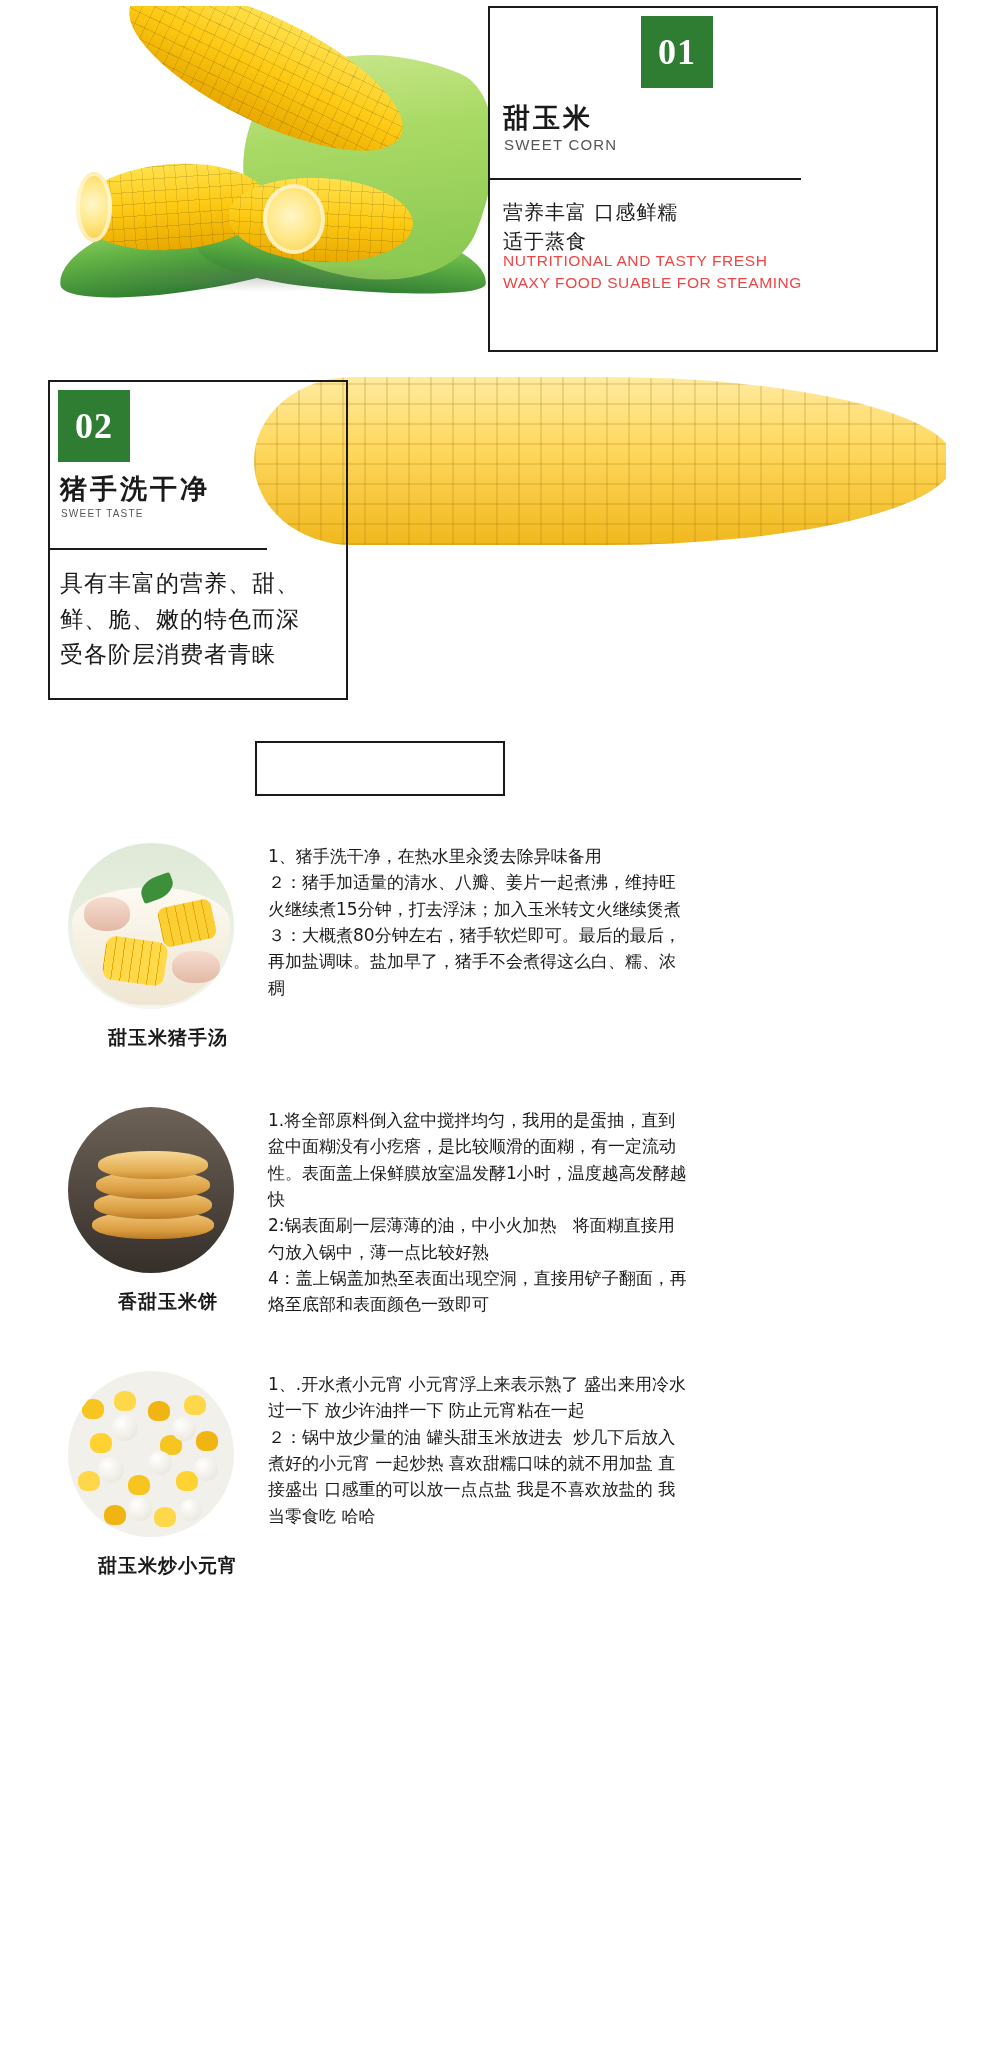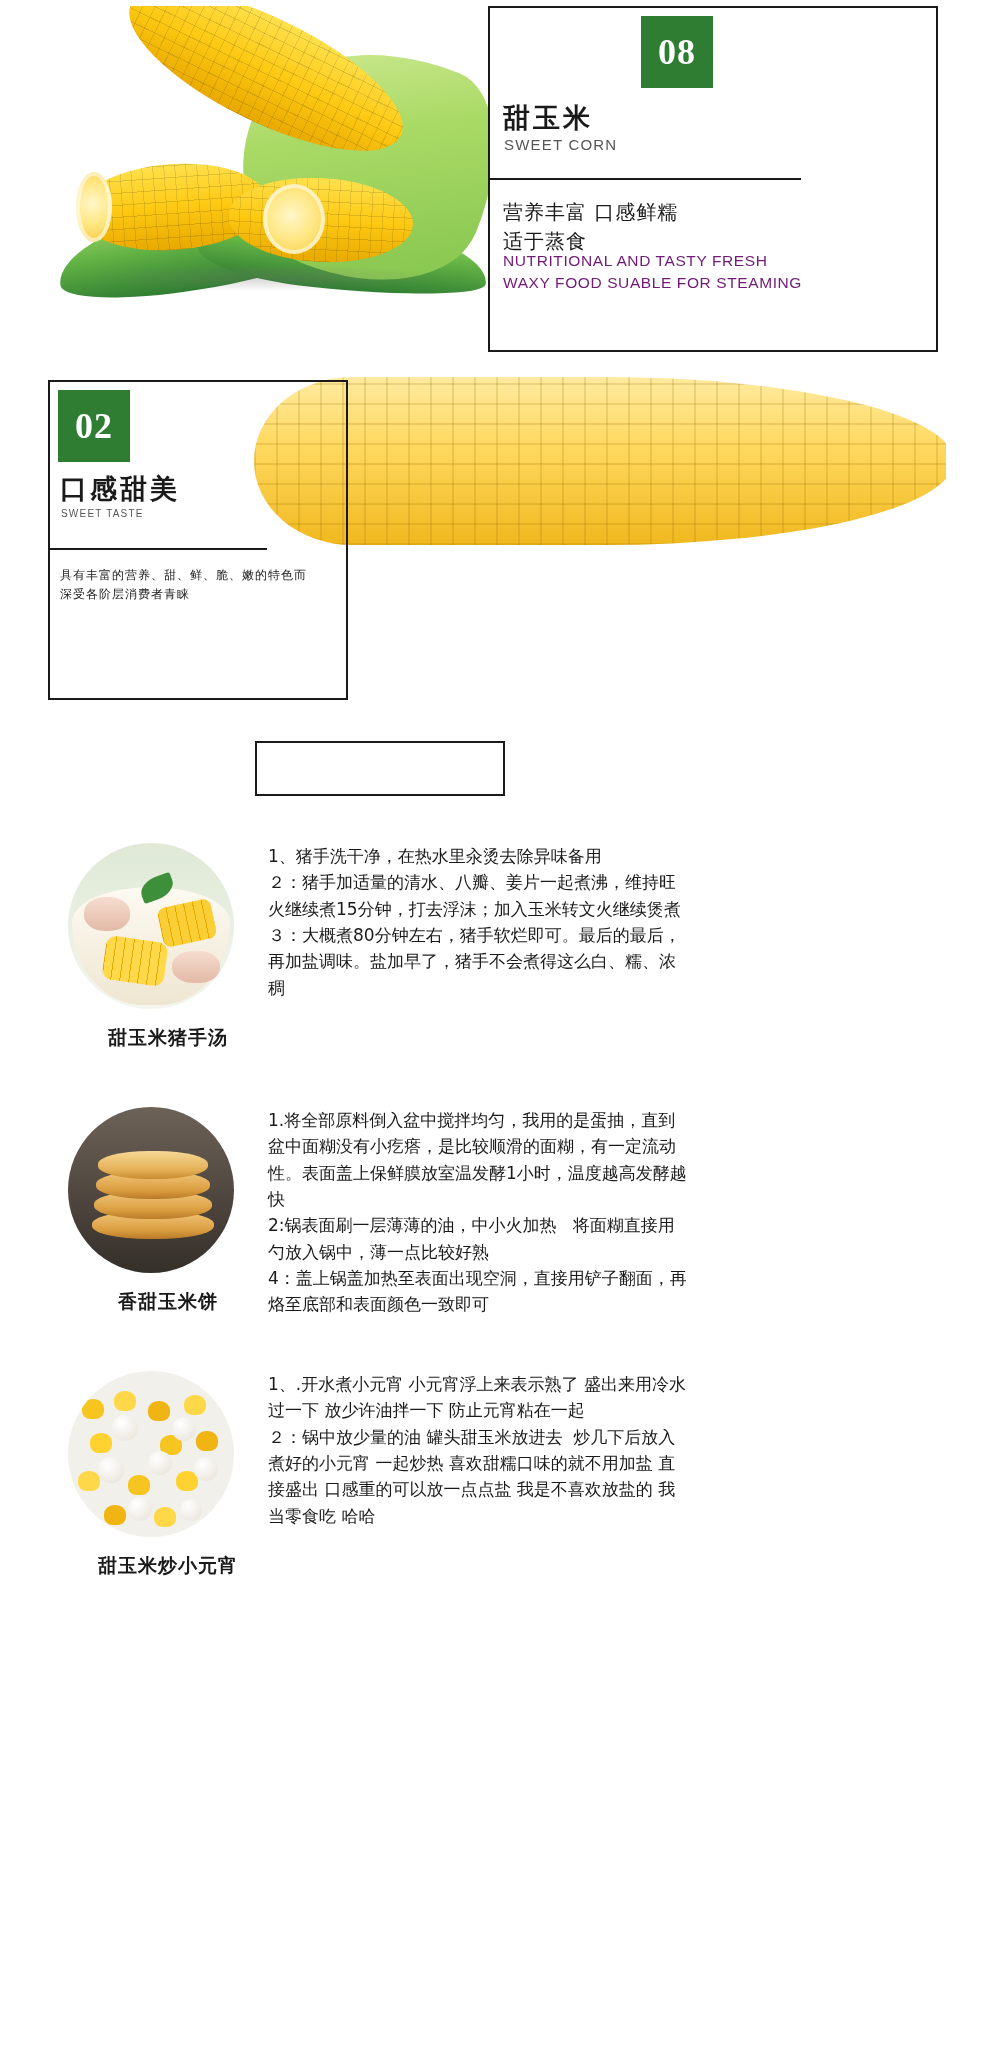--- a/index.html
+++ b/index.html
@@ -75,21 +75,21 @@
     line-height: 1.45;
     letter-spacing: 1px;
     width: 300px;
     font-family: "DejaVu Sans", sans-serif;
   }
   .s1-en {
     position: absolute;
     left: 503px; top: 250px;
     font-size: 15.5px;
     line-height: 1.45;
-    color: #701a75;
+    color: #ef4444;
     width: 300px;
     letter-spacing: 0.6px;
   }
 
   
   .section2 {
     position: relative;
     width: 990px;
     height: 355px;
   }
@@ -118,21 +118,21 @@
   .s2-rule {
     position: absolute;
     left: 49px; top: 180px;
     width: 218px; height: 2px;
     background: #1a1a1a;
   }
   .s2-cn {
     position: absolute;
     left: 60px; top: 198px;
     width: 250px;
-    font-size: 12px;
+    font-size: 23px;
     line-height: 1.55;
     letter-spacing: 1px;
     font-family: "DejaVu Sans", sans-serif;
   }
   .s2-photo {
     position: absolute;
     left: 254px; top: 1px;
     width: 692px; height: 340px;
     overflow: hidden;
   }
@@ -324,21 +324,21 @@
       <div class="cob s1-cob-l"></div>
       <div class="cob s1-cob-r"></div>
       <div class="cut-face s1-face1"></div>
       <div class="cut-face s1-face2"></div>
       <div class="s1-shadow"></div>
     </div>
   </div>
 
   <div class="s1-box"></div>
 
-  <div class="badge s1-badge">08</div>
+  <div class="badge s1-badge">01</div>
 
   <div class="s1-title">甜玉米</div>
 
   <div class="s1-subtitle">SWEET CORN</div>
 
   <div class="s1-rule"></div>
 
   <div class="s1-cn" style="white-space:pre-wrap;">营养丰富 口感鲜糯
 适于蒸食</div>
 
@@ -353,21 +353,21 @@
       <div class="cob s2-cob"></div>
       <div class="s2-leaf"></div>
       <div class="s2-leaf-vein"></div>
     </div>
   </div>
 
   <div class="s2-box"></div>
 
   <div class="badge s2-badge">02</div>
 
-  <div class="s2-title">口感甜美</div>
+  <div class="s2-title">猪手洗干净</div>
 
   <div class="s2-subtitle">SWEET TASTE</div>
 
   <div class="s2-rule"></div>
 
   <div class="s2-cn">具有丰富的营养、甜、鲜、脆、嫩的特色而深受各阶层消费者青睐</div>
 </section>
 
 <section class="recipes-header">
   <div class="rh-box"></div>

